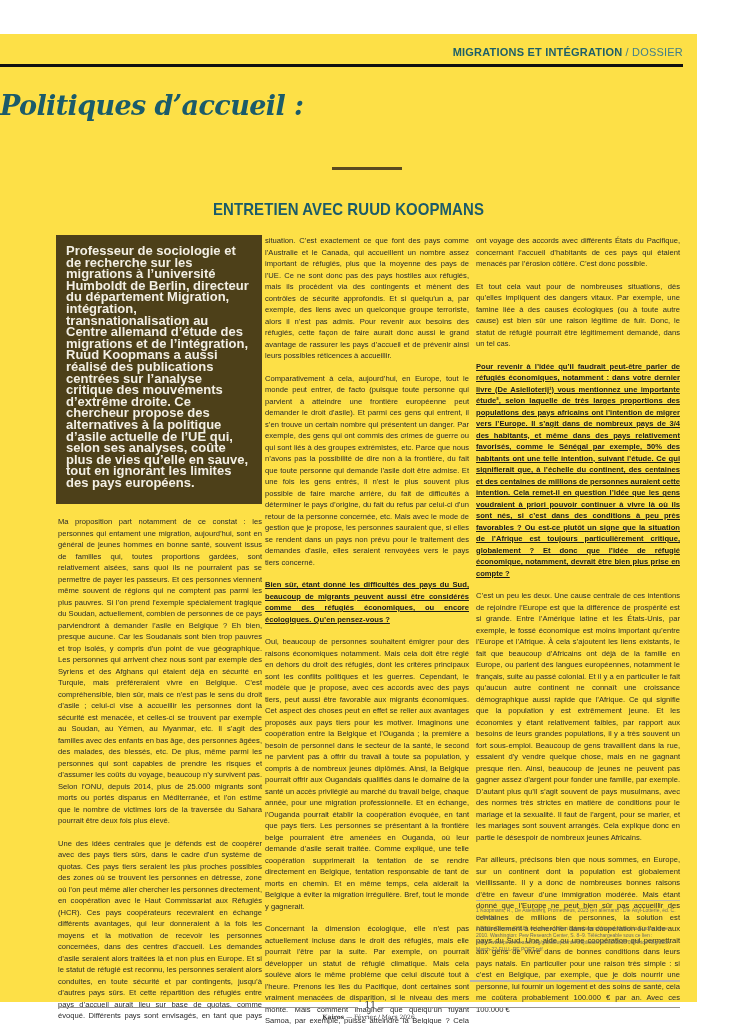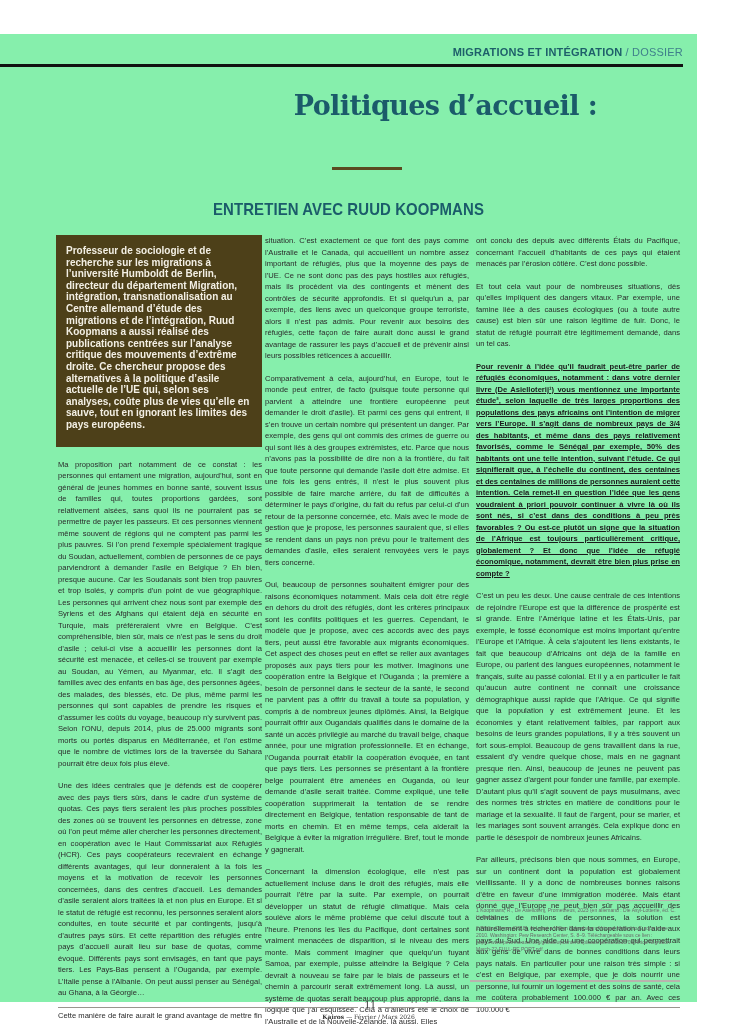--- a/index.html
+++ b/index.html
@@ -1,30 +1,30 @@
 <!DOCTYPE html>
 <html><head>
 <meta charset="utf-8">
 <style>
   html, body { margin: 0; padding: 0; background: #ffffff; }
   body { width: 733px; height: 1024px; position: relative; overflow: hidden; font-family: "Liberation Sans", sans-serif; }
-  .page { position: absolute; left: 0; top: 34px; width: 697px; height: 968px; background: #86efac; }
+  .page { position: absolute; left: 0; top: 34px; width: 697px; height: 968px; background: #fde047; }
   .section-header { position: absolute; right: 14px; top: 12px; font-size: 11px; font-weight: bold; letter-spacing: 0.2px; color: #1e5f6a; }
   .section-header .sub { font-weight: normal; color: #3f7f8b; }
   .header-rule { position: absolute; left: 0; top: 30px; width: 683px; height: 3px; background: #111; }
-  .title { position: absolute; left: 0; width: 597px; top: 56px; text-align: right; font-family: "DejaVu Serif", serif; font-weight: bold; font-size: 27px; line-height: 32px; color: #1b5b6a; letter-spacing: -0.6px; }
+  .title { position: absolute; left: 0; width: 597px; top: 56px; text-align: left; font-family: "DejaVu Serif", serif; font-weight: bold; font-size: 27px; line-height: 32px; color: #1b5b6a; letter-spacing: -0.6px; font-style: italic; }
   .title-rule { position: absolute; left: 332px; top: 133px; width: 70px; height: 3px; background: #5a4a20; }
   .subtitle { position: absolute; left: 0; width: 697px; top: 166px; text-align: center; font-size: 17px; font-weight: bold; color: #1b5b6a; letter-spacing: 0.1px; transform: scaleX(0.88); transform-origin: center; }
   .col { position: absolute; top: 201px; width: 204px; font-size: 7.6px; line-height: 11.5px; color: #2a2a2a; text-align: justify; }
   .col p { margin: 0 0 11px 0; }
   .col .q { font-weight: bold; color: #1a1a1a; text-decoration: underline; }
   .col1 { left: 58px; }
   .col2 { left: 265px; }
   .col3 { left: 476px; }
-  .intro { background: #4d4019; color: #f3efe4; font-weight: bold; font-size: 10px; line-height: 11.6px; padding: 10px 10px 16px 10px; margin: 0 0 12px -2px; text-align: left; }
+  .intro { background: #4d4019; color: #f3efe4; font-weight: bold; font-size: 13px; line-height: 11.6px; padding: 10px 10px 16px 10px; margin: 0 0 12px -2px; text-align: left; }
   .footnotes { position: absolute; left: 476px; top: 866px; width: 204px; border-top: 1.5px solid #b8b3ad; padding-top: 6px; font-size: 5px; line-height: 7px; color: #6a6a6a; }
   .footnotes p { margin: 0 0 4px 0; }
   .fn-rule { position: absolute; left: 470px; top: 946px; width: 210px; height: 1.5px; background: #b8b3ad; }
   .footer-rule-left { position: absolute; left: 58px; top: 973px; width: 300px; height: 1px; background: #9a958f; }
   .footer-rule-right { position: absolute; left: 378px; top: 973px; width: 302px; height: 1px; background: #9a958f; }
   .page-number { position: absolute; left: 360px; top: 966px; width: 16px; text-align: right; font-family: "DejaVu Serif", serif; font-size: 9px; color: #333; }
   .footer-caption { position: absolute; left: 0; width: 737px; top: 979px; text-align: center; font-family: "DejaVu Serif", serif; font-size: 6px; color: #333; }
   .footer-caption b { font-weight: bold; }
 </style>
 </head>
@@ -47,27 +47,28 @@
     <div id="c1">
         <p class="a">Ma proposition part notamment de ce constat : les personnes qui entament une migration, aujourd’hui, sont en général de jeunes hommes en bonne santé, souvent issus de familles qui, toutes proportions gardées, sont relativement aisées, sans quoi ils ne pourraient pas se permettre de payer les passeurs. Et ces personnes viennent même souvent de régions qui ne comptent pas parmi les plus pauvres. Si l’on prend l’exemple spécialement tragique du Soudan, actuellement, combien de personnes de ce pays parviendront à demander l’asile en Belgique ? Eh bien, presque aucune. Car les Soudanais sont bien trop pauvres et trop isolés, y compris d’un point de vue géographique. Les personnes qui arrivent chez nous sont par exemple des Syriens et des Afghans qui étaient déjà en sécurité en Turquie, mais préféreraient vivre en Belgique. C’est compréhensible, bien sûr, mais ce n’est pas le sens du droit d’asile ; celui-ci vise à accueillir les personnes dont la sécurité est menacée, et celles-ci se trouvent par exemple au Soudan, au Yémen, au Myanmar, etc. Il s’agit des familles avec des enfants en bas âge, des personnes âgées, des malades, des blessés, etc. De plus, même parmi les personnes qui sont capables de prendre les risques et d’assumer les coûts du voyage, beaucoup n’y survivent pas. Selon l’ONU, depuis 2014, plus de 25.000 migrants sont morts ou portés disparus en Méditerranée, et l’on estime que le nombre de victimes lors de la traversée du Sahara pourrait être deux fois plus élevé.</p>
         <p class="a">Une des idées centrales que je défends est de coopérer avec des pays tiers sûrs, dans le cadre d’un système de quotas. Ces pays tiers seraient les plus proches possibles des zones où se trouvent les personnes en détresse, zone où l’on peut même aller chercher les personnes directement, en coopération avec le Haut Commissariat aux Réfugiés (HCR). Ces pays coopérateurs recevraient en échange différents avantages, qui leur donneraient à la fois les moyens et la motivation de recevoir les personnes concernées, dans des centres d’accueil. Les demandes d’asile seraient alors traitées là et non plus en Europe. Et si le statut de réfugié est reconnu, les personnes seraient alors conduites, en toute sécurité et par contingents, jusqu’à d’autres pays sûrs. Et cette répartition des réfugiés entre pays d’accueil aurait lieu sur base de quotas, comme évoqué. Différents pays sont envisagés, en tant que pays tiers. Les Pays-Bas pensent à l’Ouganda, par exemple. L’Italie pense à l’Albanie. On peut aussi penser au Sénégal, au Ghana, à la Géorgie…</p>
         <p class="a">Cette manière de faire aurait le grand avantage de mettre fin aux tentatives des migrants de se rendre directement en Europe, tentatives responsables des nombreuses victimes évoquées. Et en même temps, le trafic criminel des passeurs cesserait, les migrants n’auraient plus à se ruiner en payant ces gens. En outre, ce moyen de procéder a aussi l’avantage, pour les pays d’accueil cette fois, de pouvoir procéder à des contrôles de sécurité, du fait qu’on a alors la maîtrise de la</p>
       </div>
   </div>
   <div class="col col2">
     <div id="c2">
         <p class="a">situation. C’est exactement ce que font des pays comme l’Australie et le Canada, qui accueillent un nombre assez important de réfugiés, plus que la moyenne des pays de l’UE. Ce ne sont donc pas des pays hostiles aux réfugiés, mais ils procèdent via des contingents et mènent des contrôles de sécurité approfondis. Et si quelqu’un a, par exemple, des liens avec un quelconque groupe terroriste, alors il n’est pas admis. Pour revenir aux besoins des réfugiés, cette façon de faire aurait donc aussi le grand avantage de rassurer les pays d’accueil et de prévenir ainsi leurs possibles réticences à accueillir.</p>
         <p class="a">Comparativement à cela, aujourd’hui, en Europe, tout le monde peut entrer, de facto (puisque toute personne qui parvient à atteindre une frontière européenne peut demander le droit d’asile). Et parmi ces gens qui entrent, il s’en trouve un certain nombre qui présentent un danger. Par exemple, des gens qui ont commis des crimes de guerre ou qui sont liés à des groupes extrémistes, etc. Parce que nous n’avons pas la possibilité de dire non à la frontière, du fait que toute personne qui demande l’asile doit être admise. Et une fois les gens entrés, il n’est le plus souvent plus possible de faire marche arrière, du fait de difficultés à déterminer le pays d’origine, du fait du refus par celui-ci d’un retour de la personne concernée, etc. Mais avec le mode de gestion que je propose, les personnes sauraient que, si elles se rendent dans un pays non prévu pour le traitement des demandes d’asile, elles seraient renvoyées vers le pays tiers concerné.</p>
+        <p class="q">Bien sûr, étant donné les difficultés des pays du Sud, beaucoup de migrants peuvent aussi être considérés comme des réfugiés économiques, ou encore écologiques. Qu’en pensez-vous ?</p>
         <p class="a">Oui, beaucoup de personnes souhaitent émigrer pour des raisons économiques notamment. Mais cela doit être réglé en dehors du droit des réfugiés, dont les critères principaux sont les conflits politiques et les guerres. Cependant, le modèle que je propose, avec ces accords avec des pays tiers, peut aussi être favorable aux migrants économiques. Cet aspect des choses peut en effet se relier aux avantages proposés aux pays tiers pour les motiver. Imaginons une coopération entre la Belgique et l’Ouganda ; la première a besoin de personnel dans le secteur de la santé, le second ne parvient pas à offrir du travail à toute sa population, y compris à de nombreux jeunes diplômés. Ainsi, la Belgique pourrait offrir aux Ougandais qualifiés dans le domaine de la santé un accès privilégié au marché du travail belge, chaque année, pour une migration professionnelle. Et en échange, l’Ouganda pourrait établir la coopération évoquée, en tant que pays tiers. Les personnes se présentant à la frontière belge pourraient être amenées en Ouganda, où leur demande d’asile serait traitée. Comme expliqué, une telle coopération supprimerait la tentation de se rendre directement en Belgique, tentation responsable de tant de morts en chemin. Et en même temps, cela aiderait la Belgique à éviter la migration irrégulière. Bref, tout le monde y gagnerait.</p>
         <p class="a">Concernant la dimension écologique, elle n’est pas actuellement incluse dans le droit des réfugiés, mais elle pourrait l’être par la suite. Par exemple, on pourrait développer un statut de réfugié climatique. Mais cela soulève alors le même problème que celui discuté tout à l’heure. Prenons les îles du Pacifique, dont certaines sont vraiment menacées de disparition, si le niveau des mers monte. Mais comment imaginer que quelqu’un fuyant Samoa, par exemple, puisse atteindre la Belgique ? Cela devrait à nouveau se faire par le biais de passeurs et le chemin à parcourir serait extrêmement long. Là aussi, un système de quotas serait beaucoup plus approprié, dans la logique que j’ai esquissée. Cela a d’ailleurs été le choix de l’Australie et de la Nouvelle-Zélande, là aussi. Elles</p>
       </div>
   </div>
   <div class="col col3">
     <div id="c3">
-        <p class="a">ont conclu des depuis avec différents États du Pacifique, concernant l’accueil d’habitants de ces pays qui étaient menacés par l’érosion côtière. C’est donc possible.</p>
+        <p class="a">ont voyage des accords avec différents États du Pacifique, concernant l’accueil d’habitants de ces pays qui étaient menacés par l’érosion côtière. C’est donc possible.</p>
         <p class="a">Et tout cela vaut pour de nombreuses situations, dès qu’elles impliquent des dangers vitaux. Par exemple, une famine liée à des causes écologiques (ou à toute autre cause) est bien sûr une raison légitime de fuir. Donc, le statut de réfugié pourrait être légitimement demandé, dans un tel cas.</p>
         <p class="q">Pour revenir à l’idée qu’il faudrait peut-être parler de réfugiés économiques, notamment : dans votre dernier livre (De Asielloterij¹) vous mentionnez une importante étude², selon laquelle de très larges proportions des populations des pays africains ont l’intention de migrer vers l’Europe. Il s’agit dans de nombreux pays de 3/4 des habitants, et même dans des pays relativement favorisés, comme le Sénégal par exemple, 50% des habitants ont une telle intention, suivant l’étude. Ce qui signifierait que, à l’échelle du continent, des centaines et des centaines de millions de personnes auraient cette intention. Cela remet-il en question l’idée que les gens voudraient à priori pouvoir continuer à vivre là où ils sont nés, si c’est dans des conditions à peu près favorables ? Ou est-ce plutôt un signe que la situation de l’Afrique est toujours particulièrement critique, globalement ? Et donc que l’idée de réfugié économique, notamment, devrait être bien plus prise en compte ?</p>
         <p class="a">C’est un peu les deux. Une cause centrale de ces intentions de rejoindre l’Europe est que la différence de prospérité est si grande. Entre l’Amérique latine et les États-Unis, par exemple, le fossé économique est moins important qu’entre l’Europe et l’Afrique. À cela s’ajoutent les liens existants, le fait que beaucoup d’Africains ont déjà de la famille en Europe, ou parlent des langues européennes, notamment le français, suite au passé colonial. Et il y a en particulier le fait qu’aucun autre continent ne connaît une croissance démographique aussi rapide que l’Afrique. Ce qui signifie que la population y est extrêmement jeune. Et les économies y étant relativement faibles, par rapport aux besoins de leurs grandes populations, il y a très souvent un fort sous-emploi. Beaucoup de gens travaillent dans la rue, essaient d’y vendre quelque chose, mais en ne gagnant presque rien. Ainsi, beaucoup de jeunes ne peuvent pas gagner assez d’argent pour fonder une famille, par exemple. D’autant plus qu’il s’agit souvent de pays musulmans, avec des normes très strictes en matière de conditions pour le mariage et la sexualité. Il faut de l’argent, pour se marier, et les mariages sont souvent arrangés. Cela explique donc en partie le désespoir de nombreux jeunes Africains.</p>
         <p class="a">Par ailleurs, précisons bien que nous sommes, en Europe, sur un continent dont la population est globalement vieillissante. Il y a donc de nombreuses bonnes raisons d’être en faveur d’une immigration modérée. Mais étant donné que l’Europe ne peut bien sûr pas accueillir des centaines de millions de personnes, la solution est naturellement à rechercher dans la coopération ou l’aide aux pays du Sud. Une aide ou une coopération qui permettrait aux gens de vivre dans de bonnes conditions dans leurs pays natals. En particulier pour une raison très simple : si c’est en Belgique, par exemple, que je dois nourrir une personne, lui fournir un logement et des soins de santé, cela me coûtera probablement 100.000 € par an. Avec ces 100.000 €</p>
       </div>
   </div>
 
   <div class="footnotes">
     <p>1 Koopmans, R., De Asielloterij, Prometheus, 2023 (en allemand : Die Asyl-Lotterie, éd. C. H. Beck).</p>
     <p>2 Phillip Connor (2018), At Least a Million Subsaharan Africans Moved to Europe since 2010. Washington: Pew Research Center, S. 8–9. Téléchargeable sous ce lien : https://www.pewresearch.org/global/wpcontent/uploads/sites/2/2018/03/Africa-Migration-March-22-FULL-RE PORT.pdf.</p>

